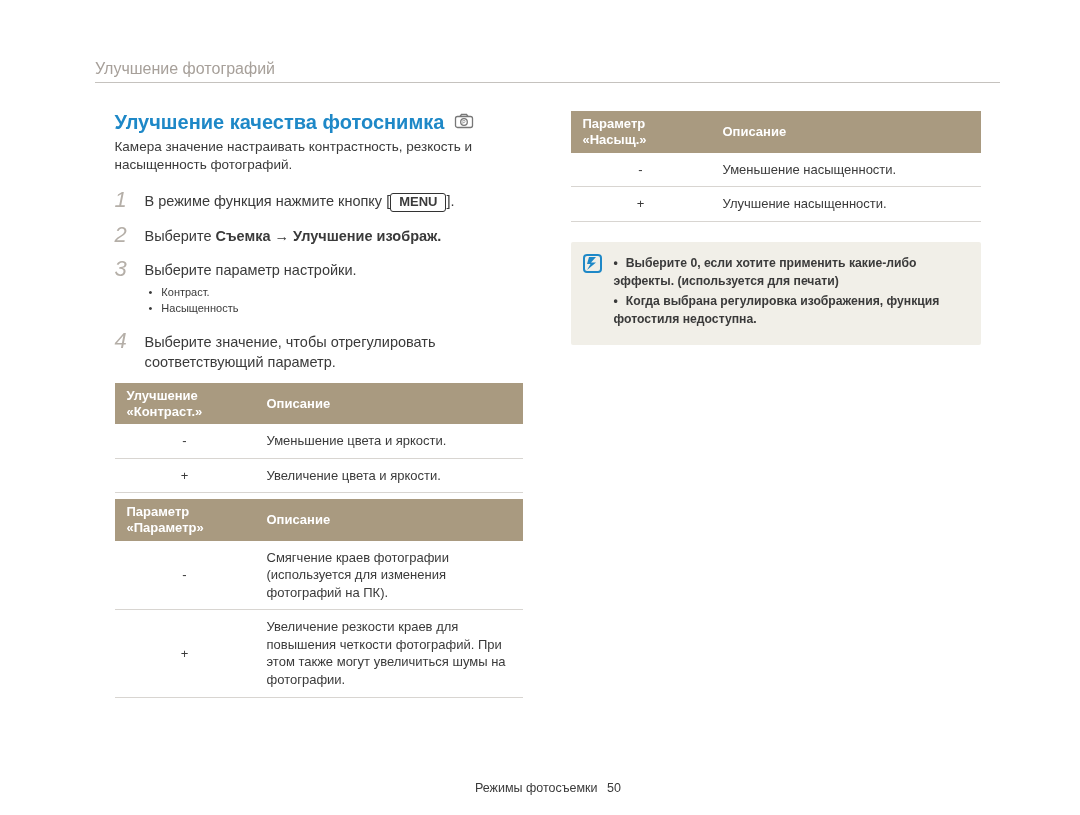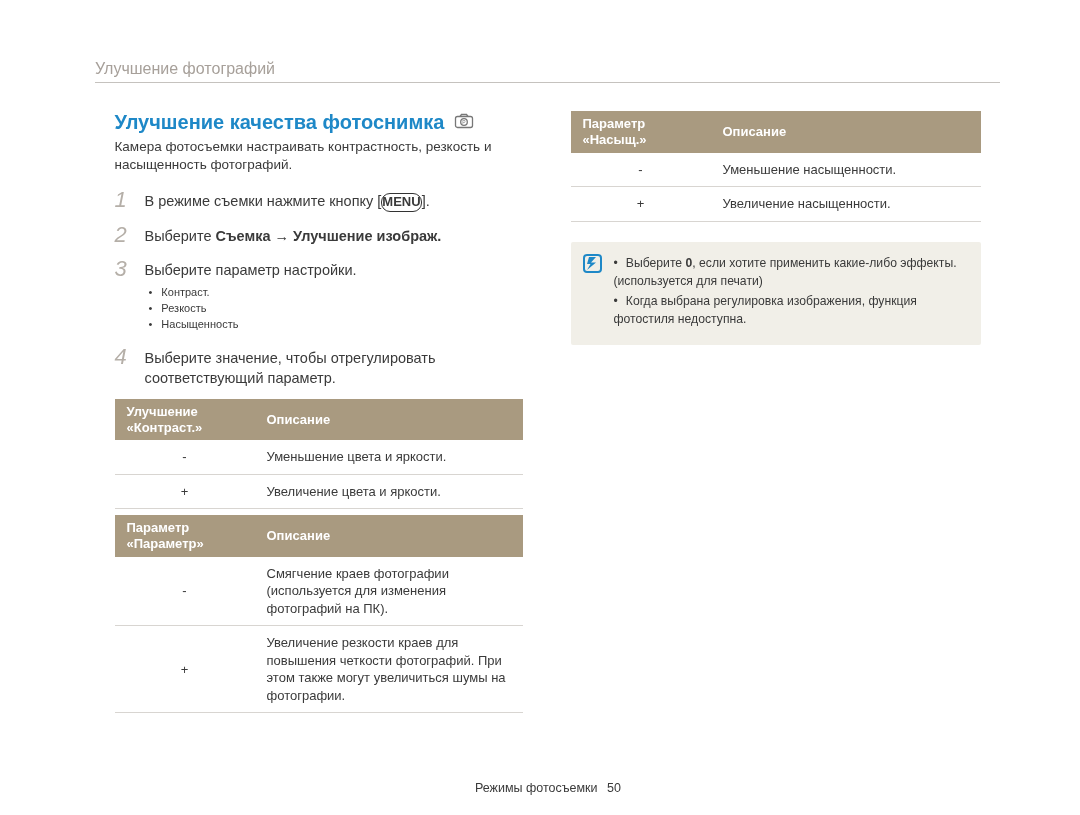--- a/index.html
+++ b/index.html
@@ -71,22 +71,22 @@
   }
   .step-body {
     font-size: 14.5px;
     line-height: 1.4;
     padding-top: 3px;
   }
   .step-body .bold { font-weight: bold; }
   .menu-btn {
     display: inline-block;
     border: 1.5px solid #333;
-    border-radius: 9px;
-    padding: 0 0;
+    border-radius: 3px;
+    padding: 0 8px;
     font-weight: bold;
     font-size: 13px;
     line-height: 1.3;
   }
   ul.bullets {
     list-style: none;
     margin: 5px 0 2px 4px;
     font-size: 11px;
   }
   ul.bullets li::before {
@@ -140,21 +140,21 @@
     display: flex;
     align-items: center;
     justify-content: center;
   }
   .note-icon svg { display: block; }
   ul.note-list {
     list-style: none;
     font-size: 12.2px;
     line-height: 1.5;
   }
-  ul.note-list li { margin-bottom: 2px; }
+  ul.note-list li { margin-bottom: 2px; font-weight: bold; }
   ul.note-list li::before {
     content: "•";
     margin-right: 8px;
   }
 
   .footer {
     position: absolute;
     bottom: 20px;
     left: 8px;
     width: 100%;
@@ -177,43 +177,42 @@
       <span class="camera-icon">
         <svg width="20" height="16" viewBox="0 0 20 16">
           <rect x="1.5" y="3.5" width="17" height="11" rx="2" fill="none" stroke="#777" stroke-width="1.3"></rect>
           <path d="M6 3.5 L7.5 1.5 L12.5 1.5 L14 3.5" fill="none" stroke="#777" stroke-width="1.3"></path>
           <circle cx="10" cy="9" r="3.3" fill="none" stroke="#777" stroke-width="1.3"></circle>
           <text x="10" y="11" font-size="5" text-anchor="middle" fill="#777" font-family="Arial">P</text>
         </svg>
       </span>
     </div>
 
-    <p class="intro">Камера фотосъемки настраивать контрастность, резкость и насыщенность фотографий.</p>
+    <p class="intro">Камера значение настраивать контрастность, резкость и насыщенность фотографий.</p>
 
     <div class="step">
       <div class="step-num">1</div>
       <div class="step-body">
-        <span>В режиме съемки нажмите кнопку [</span><span class="menu-btn">MENU</span><span>].</span>
+        <span>В режиме функция нажмите кнопку [</span><span class="menu-btn">MENU</span><span>].</span>
       </div>
     </div>
 
     <div class="step">
       <div class="step-num">2</div>
       <div class="step-body">
         <span>Выберите </span><span class="bold">Съемка → Улучшение изображ.</span><span></span>
       </div>
     </div>
 
     <div class="step">
       <div class="step-num">3</div>
       <div class="step-body">
         <span>Выберите параметр настройки.</span>
         <ul class="bullets">
           <li>Контраст.</li>
-          <li>Резкость</li>
           <li>Насыщенность</li>
         </ul>
       </div>
     </div>
 
     <div class="step">
       <div class="step-num">4</div>
       <div class="step-body">Выберите значение, чтобы отрегулировать соответствующий параметр.</div>
     </div>
 
@@ -266,21 +265,21 @@
           <th>Описание</th>
         </tr>
       </thead>
       <tbody>
         <tr>
           <td class="sym">-</td>
           <td>Уменьшение насыщенности.</td>
         </tr>
         <tr>
           <td class="sym">+</td>
-          <td>Увеличение насыщенности.</td>
+          <td>Улучшение насыщенности.</td>
         </tr>
       </tbody>
     </table>
 
     <div class="note-box">
       <div class="note-icon">
         <svg width="11" height="13" viewBox="0 0 11 13">
           <path d="M2 0 L9 0 L4 5.5 L9 5.5 L0 13 L3.5 7 L0 7 Z" fill="#1e88c7"></path>
         </svg>
       </div>

